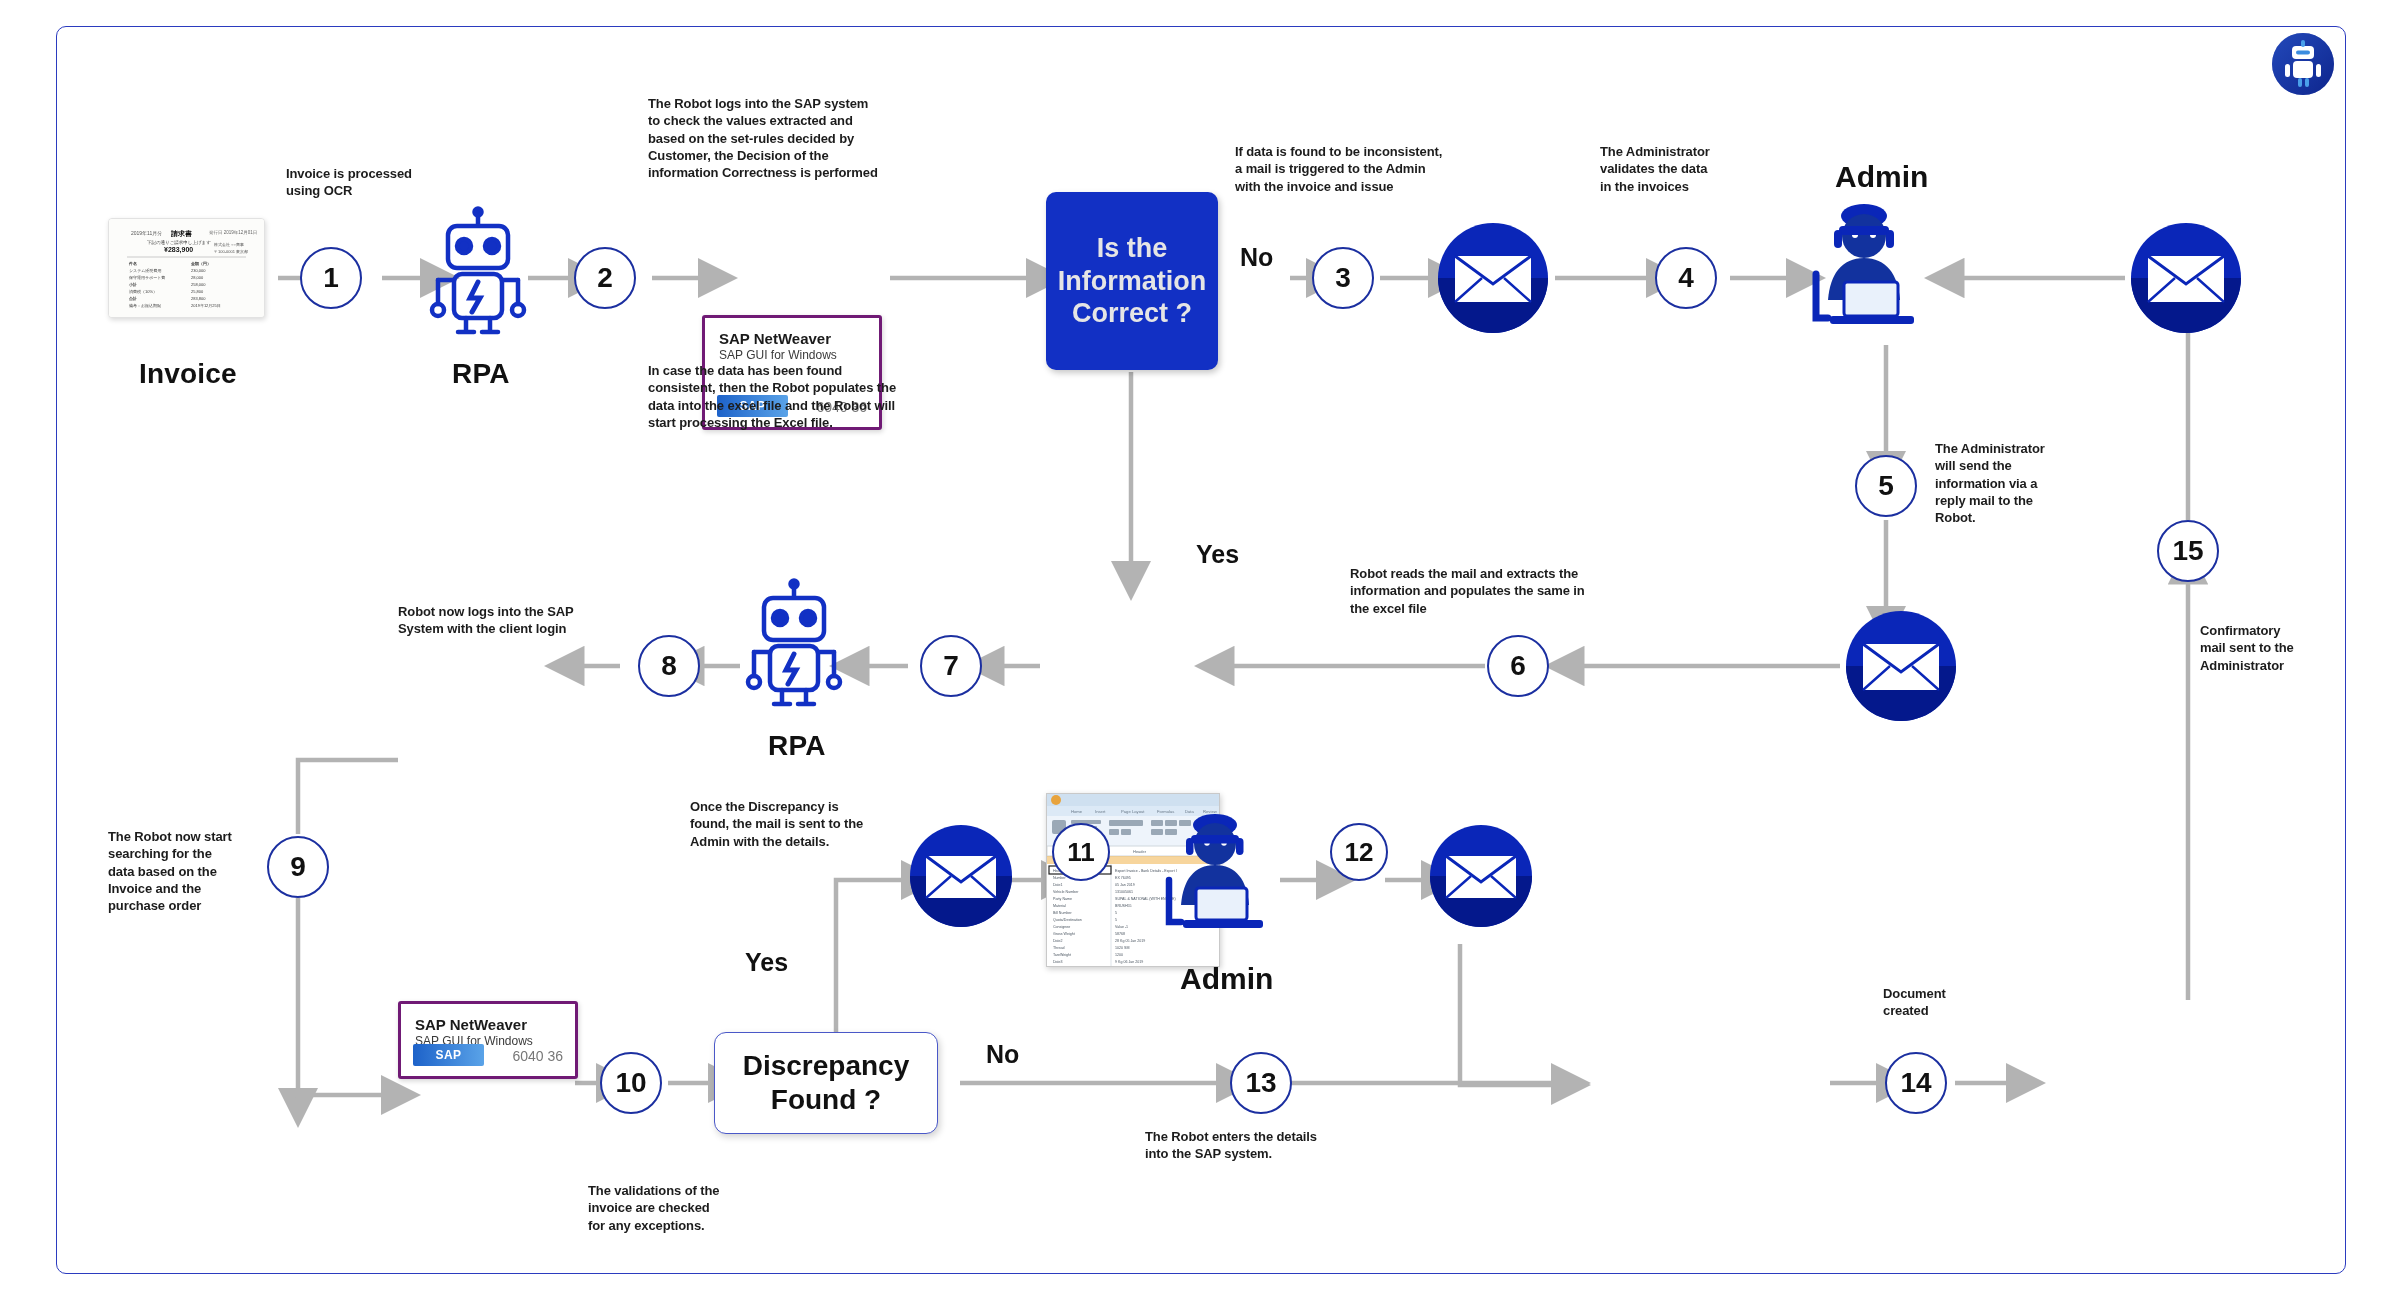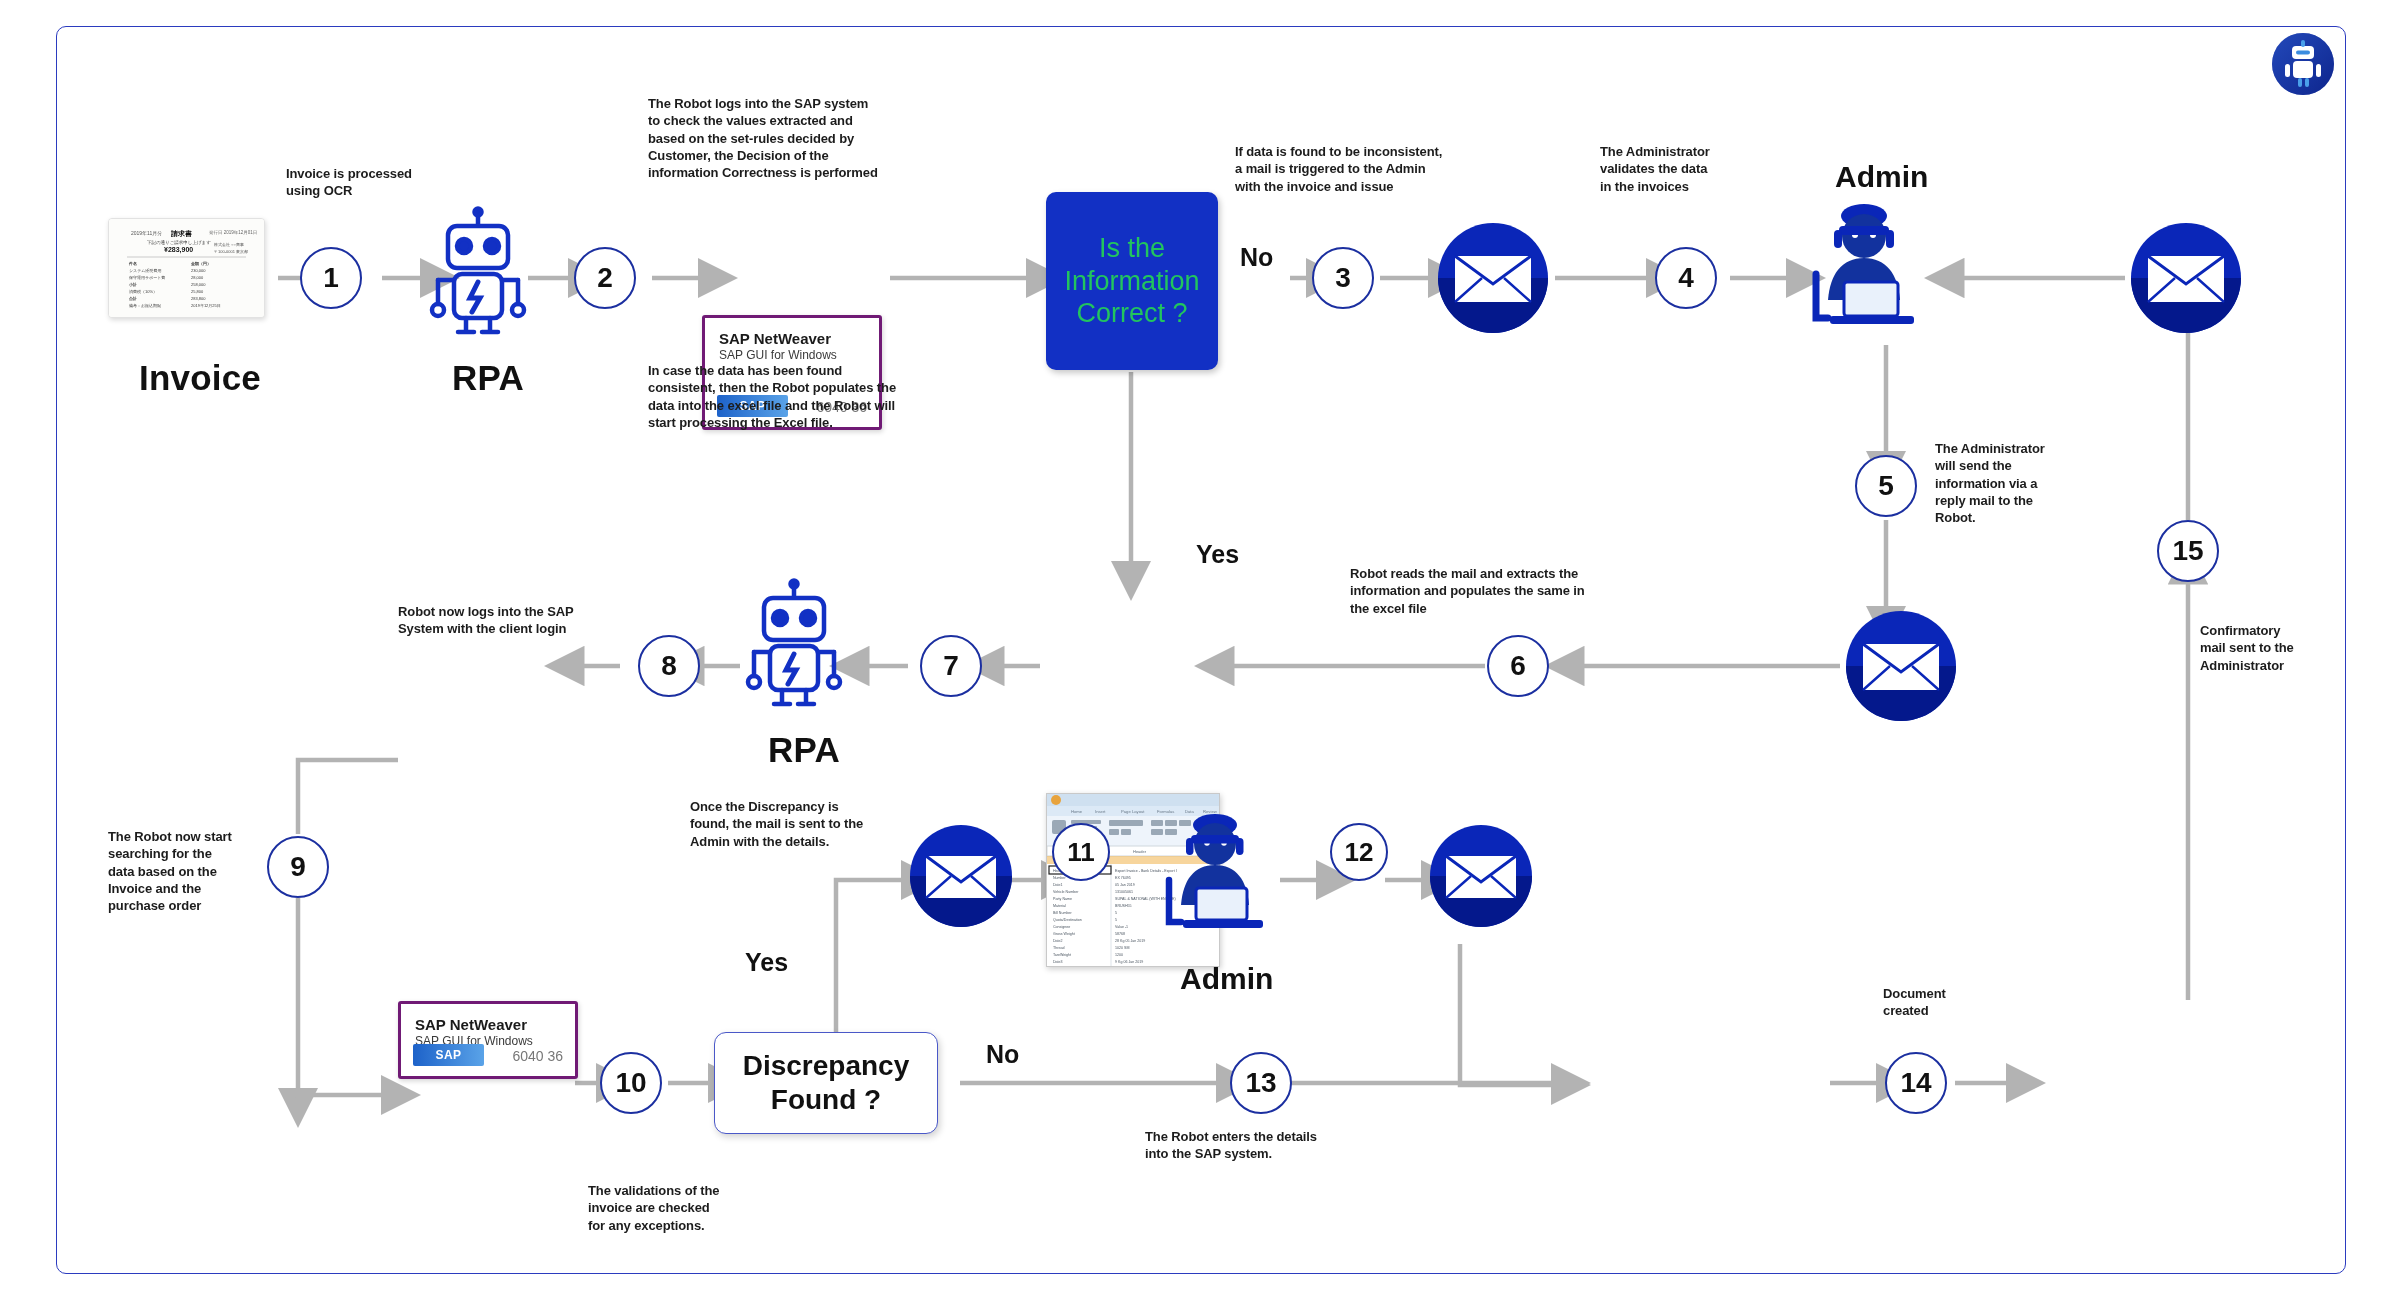--- a/index.html
+++ b/index.html
@@ -1,27 +1,27 @@
 <!DOCTYPE html>
 <html><head>
 <meta charset="utf-8">
 <style>
   html,body{margin:0;padding:0;background:#ffffff;}
   body{font-family:"Liberation Sans","DejaVu Sans",sans-serif;}
   #canvas{position:relative;width:2401px;height:1300px;background:#ffffff;overflow:hidden;}
   #frame{position:absolute;left:56px;top:26px;width:2290px;height:1248px;border:1.5px solid #2b3bbf;border-radius:10px;box-sizing:border-box;}
   .abs{position:absolute;}
   .note{font-size:13px;line-height:1.33;color:#1c1c1c;font-weight:700;letter-spacing:-.1px;white-space:pre-line;}
-  .cap{font-size:35px;font-weight:700;color:#111;letter-spacing:.2px;}
+  .cap{font-size:28px;font-weight:700;color:#111;letter-spacing:.2px;}
   .yesno{font-size:25px;font-weight:700;color:#111;}
   .numcircle{width:62px;height:62px;border-radius:50%;border:2.6px solid #1b2fa0;background:#fff;
              display:flex;align-items:center;justify-content:center;font-size:28px;font-weight:700;color:#111;box-sizing:border-box;}
   .numcircle.small{width:58px;height:58px;font-size:26px;}
-  .decision-blue{background:#1230c4;border-radius:10px;color:#22c55e;display:flex;align-items:center;justify-content:center;
-                 text-align:center;font-size:27px;font-weight:400;line-height:1.22;box-shadow:2px 3px 6px rgba(0,0,0,.22);}
+  .decision-blue{background:#1230c4;border-radius:10px;color:#e5e5e5;display:flex;align-items:center;justify-content:center;
+                 text-align:center;font-size:27px;font-weight:700;line-height:1.22;box-shadow:2px 3px 6px rgba(0,0,0,.22);}
   .decision-white{background:#fff;border:1.6px solid #4a58c8;border-radius:12px;color:#111;display:flex;align-items:center;
                   justify-content:center;text-align:center;font-size:28px;font-weight:700;line-height:1.22;box-shadow:2px 3px 7px rgba(0,0,0,.18);}
   .sapcard{background:#fff;border:3px solid #701a75;border-radius:3px;box-shadow:1px 2px 5px rgba(0,0,0,.17);box-sizing:border-box;position:relative;}
   .sap-t1{position:absolute;left:14px;top:12px;font-size:15px;font-weight:700;color:#1a1a1a;}
   .sap-t2{position:absolute;left:14px;top:30px;font-size:12px;color:#3a3a3a;}
   .sap-logo{position:absolute;left:12px;bottom:10px;width:71px;height:22px;border-radius:2px;
             background:linear-gradient(90deg,#1d62c9,#5aa3e8);color:#fff;font-size:12px;font-weight:700;
             display:flex;align-items:center;justify-content:center;letter-spacing:.5px;}
   .sap-ver{position:absolute;right:12px;bottom:12px;font-size:14px;color:#777;}
   svg{overflow:visible;}

